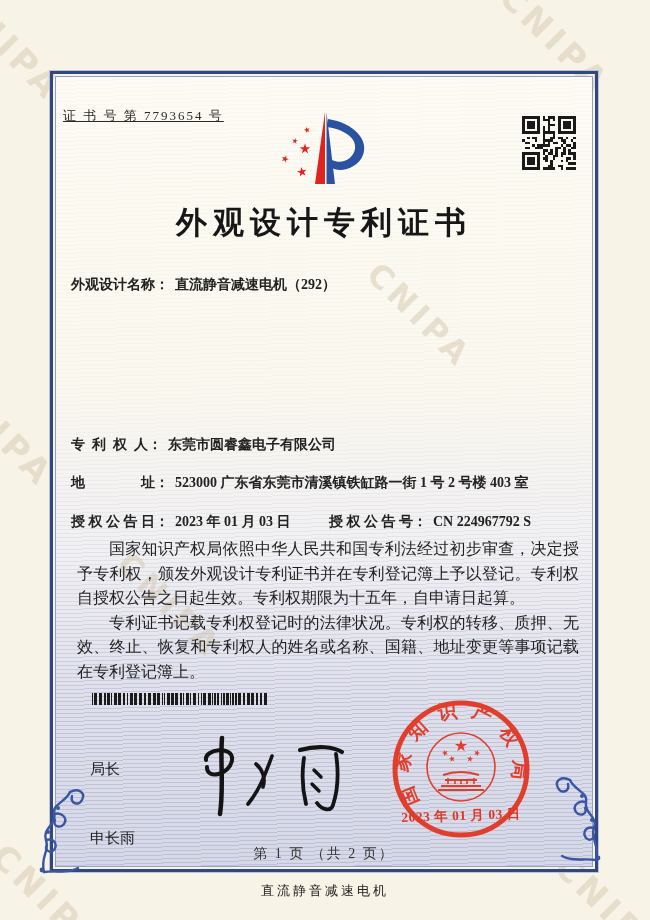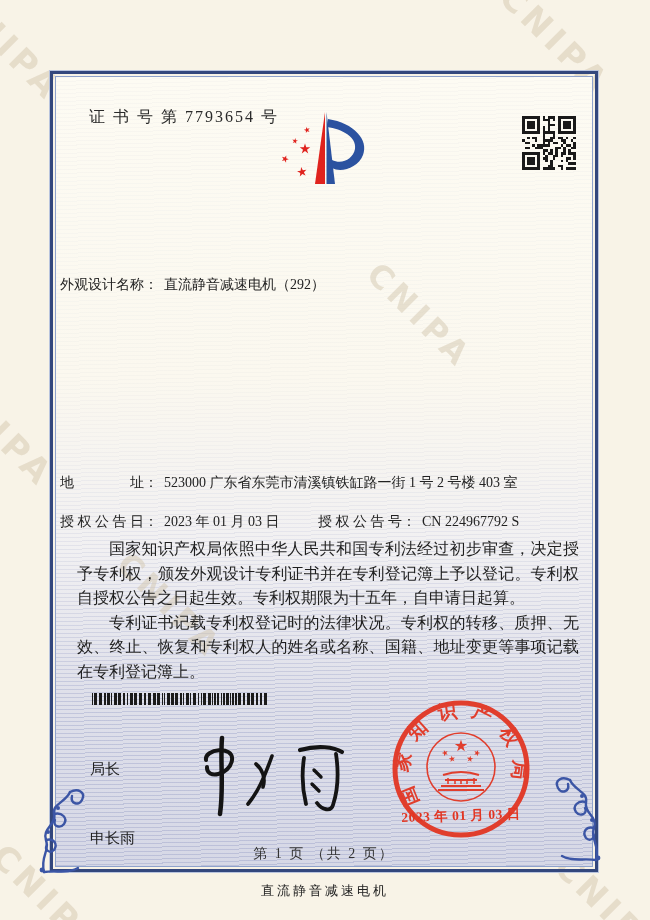--- a/index.html
+++ b/index.html
@@ -41,30 +41,30 @@
   }
   .inner::before{ 
     content:"";position:absolute;inset:-10px;
     background:repeating-linear-gradient(-1.5deg,rgba(118,128,182,0.28) 0 1px,transparent 1px 4px);
     -webkit-mask-image:linear-gradient(to bottom,rgba(0,0,0,.14) 0%,rgba(0,0,0,.12) 45%,rgba(0,0,0,.5) 63%,#000 80%);
     mask-image:linear-gradient(to bottom,rgba(0,0,0,.14) 0%,rgba(0,0,0,.12) 45%,rgba(0,0,0,.5) 63%,#000 80%);
     pointer-events:none;
   }
 
   
-  .cert-no{position:absolute;left:33px;top:30px;font-size:16px;letter-spacing:2px;color:#2a2a2a;}
+  .cert-no{position:absolute;left:7px;top:30px;font-size:13px;letter-spacing:2px;color:#2a2a2a;text-decoration:underline;}
   .logo{position:absolute;left:218px;top:27px;width:100px;height:86px;}
   .qr{position:absolute;left:466px;top:39px;width:54px;height:54px;}
   .title{
     position:absolute;left:0;top:125px;width:100%;text-align:center;
     font-size:31px;font-weight:bold;letter-spacing:6px;color:#171717;
   }
 
   
-  .field{position:absolute;left:4px;width:505px;font-size:14px;color:#222;white-space:nowrap;}
+  .field{position:absolute;left:15px;width:505px;font-size:14px;color:#222;white-space:nowrap;font-weight:bold;}
   .flabel{margin-right:6px;}
   .fpair2{position:absolute;left:258px;top:0;}
 
   
   .paras{position:absolute;left:21px;top:460px;width:502px;font-size:16px;line-height:24.5px;color:#1f1f1f;}
   .paras p{margin:0;text-indent:2em;text-align:justify;}
 
   
   .barcode{position:absolute;left:36px;top:616px;width:176px;height:12px;}
   .barcode i{position:absolute;top:0;bottom:0;background:#1b1b1b;}
@@ -253,23 +253,27 @@
           <rect x="10" y="20" width="1" height="1"></rect>
           <rect x="11" y="20" width="1" height="1"></rect>
           <rect x="12" y="20" width="1" height="1"></rect>
           <rect x="15" y="20" width="1" height="1"></rect>
           <rect x="17" y="20" width="1" height="1"></rect>
           <rect x="18" y="20" width="1" height="1"></rect>
           <rect x="19" y="20" width="1" height="1"></rect>
           <rect x="20" y="20" width="1" height="1"></rect>
         </svg>
 
+      <div class="title">外观设计专利证书</div>
 
       <div class="field" style="top:199px">
         <span class="flabel">外观设计名称：</span><span>直流静音减速电机（292）</span>
+      </div>
+      <div class="field" style="top:359px">
+        <span class="flabel">专 利 权 人：</span><span>东莞市圆睿鑫电子有限公司</span>
       </div>
       <div class="field" style="top:397px">
         <span class="flabel">地　　　　址：</span><span>523000 广东省东莞市清溪镇铁缸路一街 1 号 2 号楼 403 室</span>
       </div>
       <div class="field" style="top:436px">
         <span class="flabel">授 权 公 告 日：</span><span>2023 年 01 月 03 日</span>
         <span class="fpair2">
           <span class="flabel">授 权 公 告 号：</span><span>CN 224967792 S</span>
         </span>
       </div>

